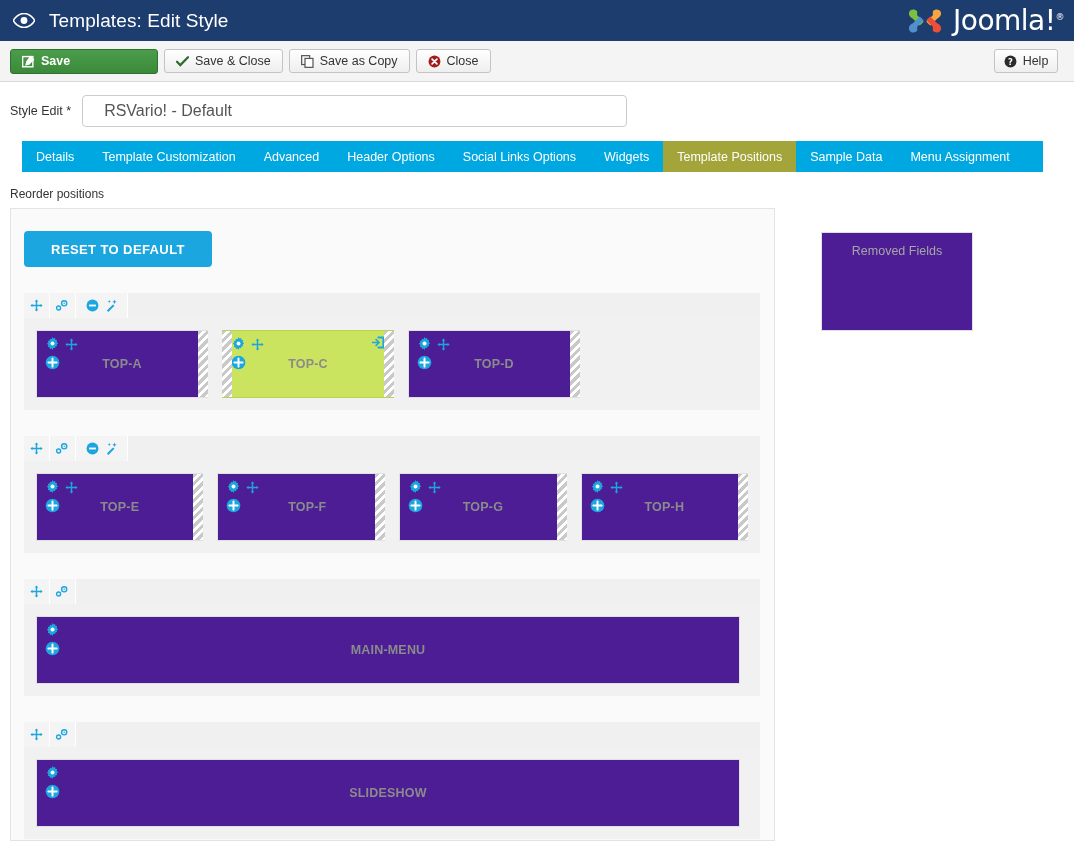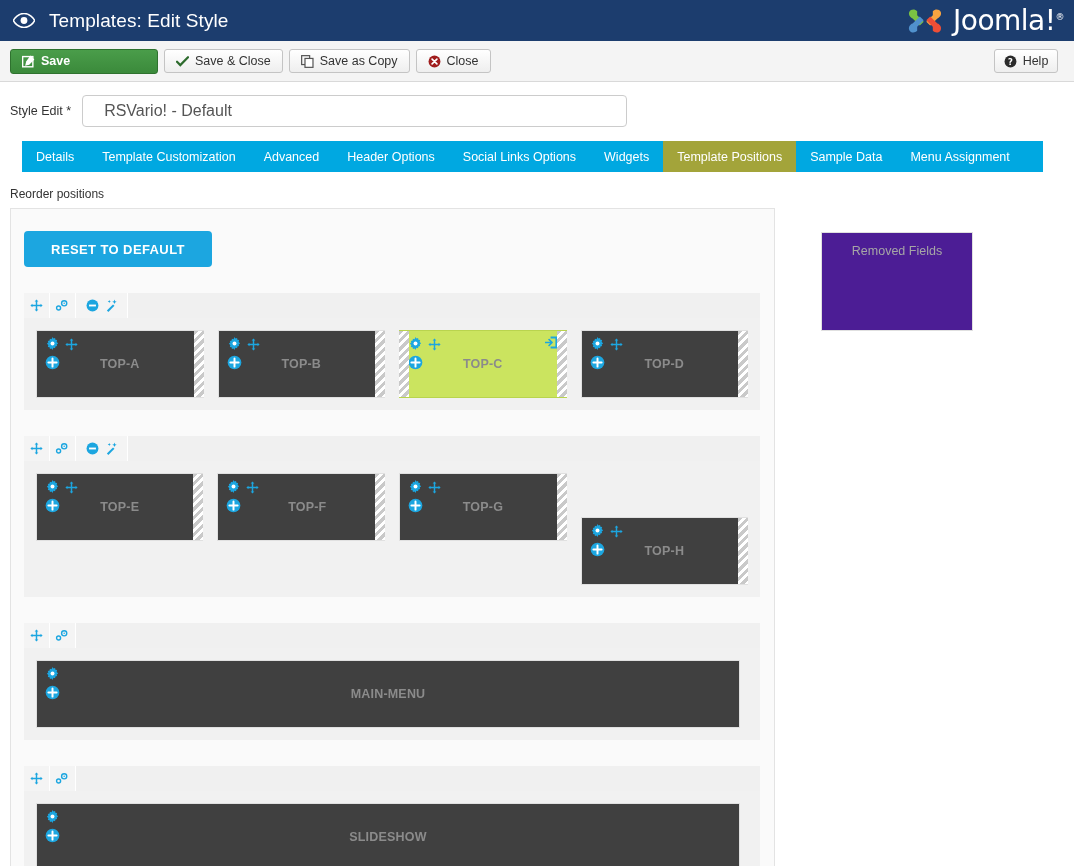--- a/index.html
+++ b/index.html
@@ -136,21 +136,21 @@
   .row-tool.pair { width:52px; gap:6px; }
   .row-tools .spacer { flex:1; background:#f0f0f0; }
   .row-body {
     background:#f1f1f1;
     padding:12px;
     display:flex; align-items:stretch;
   }
   .pos-block {
     position:relative;
     height:68px;
-    background:#404040;
+    background:#4c1d95;
     border:1px solid #e0e0e0;
     display:flex; align-items:center; justify-content:center;
     margin-right:14px;
   }
   .pos-block:last-child { margin-right:0; }
   .pos-block.green { background:#cbe45f; border-color:#b9d44e; }
   .pos-label {
     font-size:12.5px; color:#8b8b8b; font-weight:bold;
     letter-spacing:.2px;
   }
@@ -345,41 +345,20 @@
               </span>
               <span class="blk-plus" style="display: inline-flex; align-items: center;">
                 <svg width="15" height="15" viewBox="0 0 16 16">
                   <circle cx="8" cy="8" r="7.3" fill="#1ca6e0"></circle>
                   <path d="M8 3.6v8.8M3.6 8h8.8" stroke="#fff" stroke-width="2.1" stroke-linecap="round"></path>
                 </svg>
               </span>
               <span class="pos-label">TOP-A</span>
               <div class="handle right"></div>
             </div>
-            <div class="pos-block" style="width: 172px;">
-              <span class="blk-gear" style="display: inline-flex; align-items: center;">
-                <svg width="13" height="13" viewBox="0 0 14 14">
-                  <path d="M7 0l1 1.6 1.8-.5.3 1.9 1.9.3-.5 1.8L13 7l-1.5 1 .5 1.8-1.9.3-.3 1.9-1.8-.5L7 14l-1-1.5-1.8.5-.3-1.9-1.9-.3.5-1.8L1 7l1.5-1-.5-1.8 1.9-.3.3-1.9 1.8.5z" fill="#1ca6e0"></path>
-                  <circle cx="7" cy="7" r="2.1" fill="#fff"></circle>
-                </svg>
-              </span>
-              <span class="blk-move" style="display: inline-flex; align-items: center;">
-                <svg width="13" height="13" viewBox="0 0 16 16">
-                  <path d="M8 0.5L10.3 3H8.9v4.1H13V5.7L15.5 8 13 10.3V8.9H8.9V13h1.4L8 15.5 5.7 13h1.4V8.9H3v1.4L0.5 8 3 5.7v1.4h4.1V3H5.7z" fill="#1ca6e0"></path>
-                </svg>
-              </span>
-              <span class="blk-plus" style="display: inline-flex; align-items: center;">
-                <svg width="15" height="15" viewBox="0 0 16 16">
-                  <circle cx="8" cy="8" r="7.3" fill="#1ca6e0"></circle>
-                  <path d="M8 3.6v8.8M3.6 8h8.8" stroke="#fff" stroke-width="2.1" stroke-linecap="round"></path>
-                </svg>
-              </span>
-              <span class="pos-label">TOP-B</span>
-              <div class="handle right"></div>
-            </div>
             <div class="pos-block green" style="width: 172px;">
               <span class="blk-gear" style="display: inline-flex; align-items: center;">
                 <svg width="13" height="13" viewBox="0 0 14 14">
                   <path d="M7 0l1 1.6 1.8-.5.3 1.9 1.9.3-.5 1.8L13 7l-1.5 1 .5 1.8-1.9.3-.3 1.9-1.8-.5L7 14l-1-1.5-1.8.5-.3-1.9-1.9-.3.5-1.8L1 7l1.5-1-.5-1.8 1.9-.3.3-1.9 1.8.5z" fill="#1ca6e0"></path>
                   <circle cx="7" cy="7" r="2.1" fill="#fff"></circle>
                 </svg>
               </span>
               <span class="blk-move" style="display: inline-flex; align-items: center;">
                 <svg width="13" height="13" viewBox="0 0 16 16">
                   <path d="M8 0.5L10.3 3H8.9v4.1H13V5.7L15.5 8 13 10.3V8.9H8.9V13h1.4L8 15.5 5.7 13h1.4V8.9H3v1.4L0.5 8 3 5.7v1.4h4.1V3H5.7z" fill="#1ca6e0"></path>
@@ -516,21 +495,21 @@
               </span>
               <span class="blk-plus" style="display: inline-flex; align-items: center;">
                 <svg width="15" height="15" viewBox="0 0 16 16">
                   <circle cx="8" cy="8" r="7.3" fill="#1ca6e0"></circle>
                   <path d="M8 3.6v8.8M3.6 8h8.8" stroke="#fff" stroke-width="2.1" stroke-linecap="round"></path>
                 </svg>
               </span>
               <span class="pos-label">TOP-G</span>
               <div class="handle right"></div>
             </div>
-            <div class="pos-block" style="width: 172px; margin-top: 44px;">
+            <div class="pos-block" style="width: 172px;">
               <span class="blk-gear" style="display: inline-flex; align-items: center;">
                 <svg width="13" height="13" viewBox="0 0 14 14">
                   <path d="M7 0l1 1.6 1.8-.5.3 1.9 1.9.3-.5 1.8L13 7l-1.5 1 .5 1.8-1.9.3-.3 1.9-1.8-.5L7 14l-1-1.5-1.8.5-.3-1.9-1.9-.3.5-1.8L1 7l1.5-1-.5-1.8 1.9-.3.3-1.9 1.8.5z" fill="#1ca6e0"></path>
                   <circle cx="7" cy="7" r="2.1" fill="#fff"></circle>
                 </svg>
               </span>
               <span class="blk-move" style="display: inline-flex; align-items: center;">
                 <svg width="13" height="13" viewBox="0 0 16 16">
                   <path d="M8 0.5L10.3 3H8.9v4.1H13V5.7L15.5 8 13 10.3V8.9H8.9V13h1.4L8 15.5 5.7 13h1.4V8.9H3v1.4L0.5 8 3 5.7v1.4h4.1V3H5.7z" fill="#1ca6e0"></path>
                 </svg>

